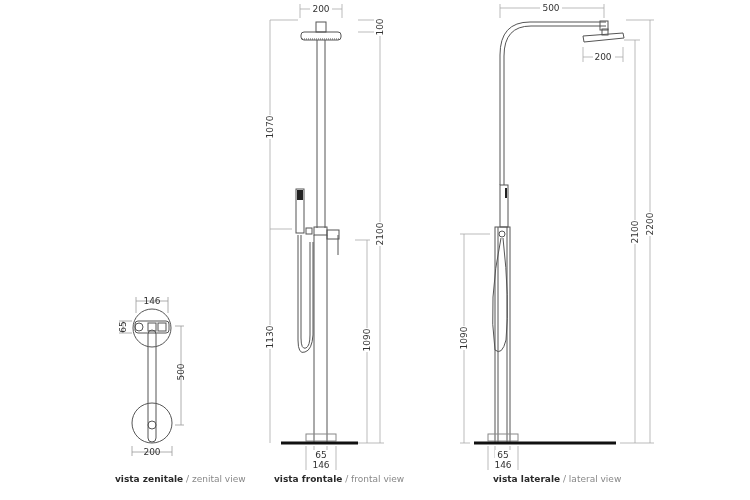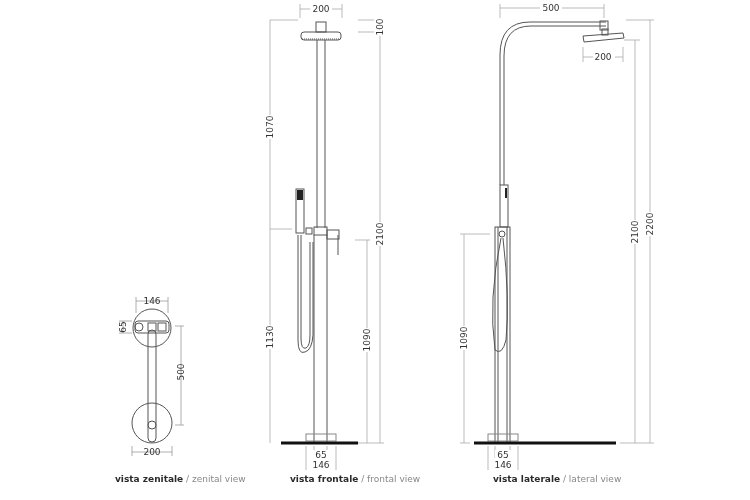--- a/index.html
+++ b/index.html
@@ -154,18 +154,18 @@
     <rect x="495" y="450" width="16" height="9" fill="#fff"></rect>
     <text x="503" y="458" text-anchor="middle">65</text>
     <rect x="493" y="460" width="20" height="10" fill="#fff"></rect>
     <text x="503" y="468" text-anchor="middle">146</text>
   </g>
 </svg>
 
 <div class="caption" style="left:115px;">
   <b>vista zenitale</b><span class="en"> / </span><span class="en">zenital view</span>
 </div>
-<div class="caption" style="left:290px;">
+<div class="caption" style="left:274px;">
   <b>vista frontale</b><span class="en"> / </span><span class="en">frontal view</span>
 </div>
 <div class="caption" style="left:493px;">
   <b>vista laterale</b><span class="en"> / </span><span class="en">lateral view</span>
 </div>
 
 </body></html>

